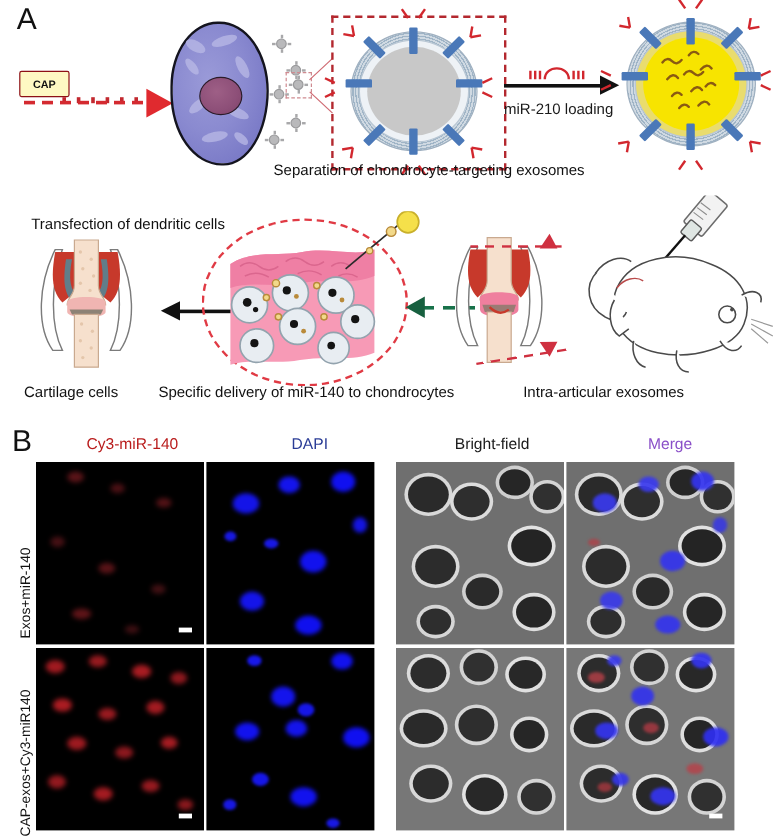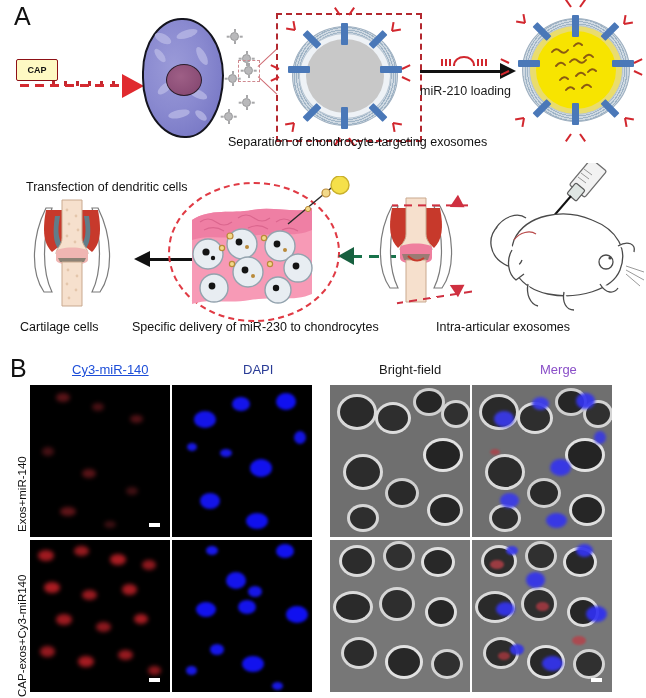--- a/index.html
+++ b/index.html
@@ -426,28 +426,28 @@
         <path d="M132 96 C138 106 146 106 150 100"></path>
       </g>
       <g stroke="#9a9a9a" stroke-width="1" fill="none">
         <path d="M158 78 L176 84 M158 82 L176 92 M158 86 L172 98"></path>
       </g>
       <circle cx="142" cy="70" r="1.6" fill="#4a4a4a"></circle>
       <path d="M46 52 C52 44 62 42 68 46" stroke="#b94a4a" stroke-width="1.2" fill="none"></path>
     </svg>
 
     <div class="capA" style="left:20px;top:320px;">Cartilage cells</div>
-    <div class="capA" style="left:132px;top:320px;">Specific delivery of miR-230 to chondrocytes</div>
+    <div class="capA" style="left:132px;top:320px;">Specific delivery of miR-140 to chondrocytes</div>
     <div class="capA" style="left:436px;top:320px;">Intra-articular exosomes</div>
   </div>
 
   <div id="panelB">
     <div class="panel-letter" style="left:10px;top:2px;">B</div>
 
-    <div class="colhdr" style="left:72px;color:#1d4ed8;text-decoration:underline;">Cy3-miR-140</div>
+    <div class="colhdr" style="left:72px;color:#b91c1c;">Cy3-miR-140</div>
     <div class="colhdr" style="left:243px;color:#2a3c96;">DAPI</div>
     <div class="colhdr" style="left:379px;color:#1a1a1a;">Bright-field</div>
     <div class="colhdr" style="left:540px;color:#8a4fc8;">Merge</div>
 
     <div class="rowlbl" style="left:16px;top:180px;">Exos+miR-140</div>
     <div class="rowlbl" style="left:16px;top:345px;">CAP-exos+Cy3-miR140</div>
 
     <div class="tile" style="left:30px;top:33px;width:140px;height:152px;">
       <div class="blob" style="left:26px;top:8px;width:14px;height:9px;background:#5a1418;filter:blur(2px);"></div>
       <div class="blob" style="left:62px;top:18px;width:12px;height:8px;background:#4a1014;filter:blur(2px);"></div>

